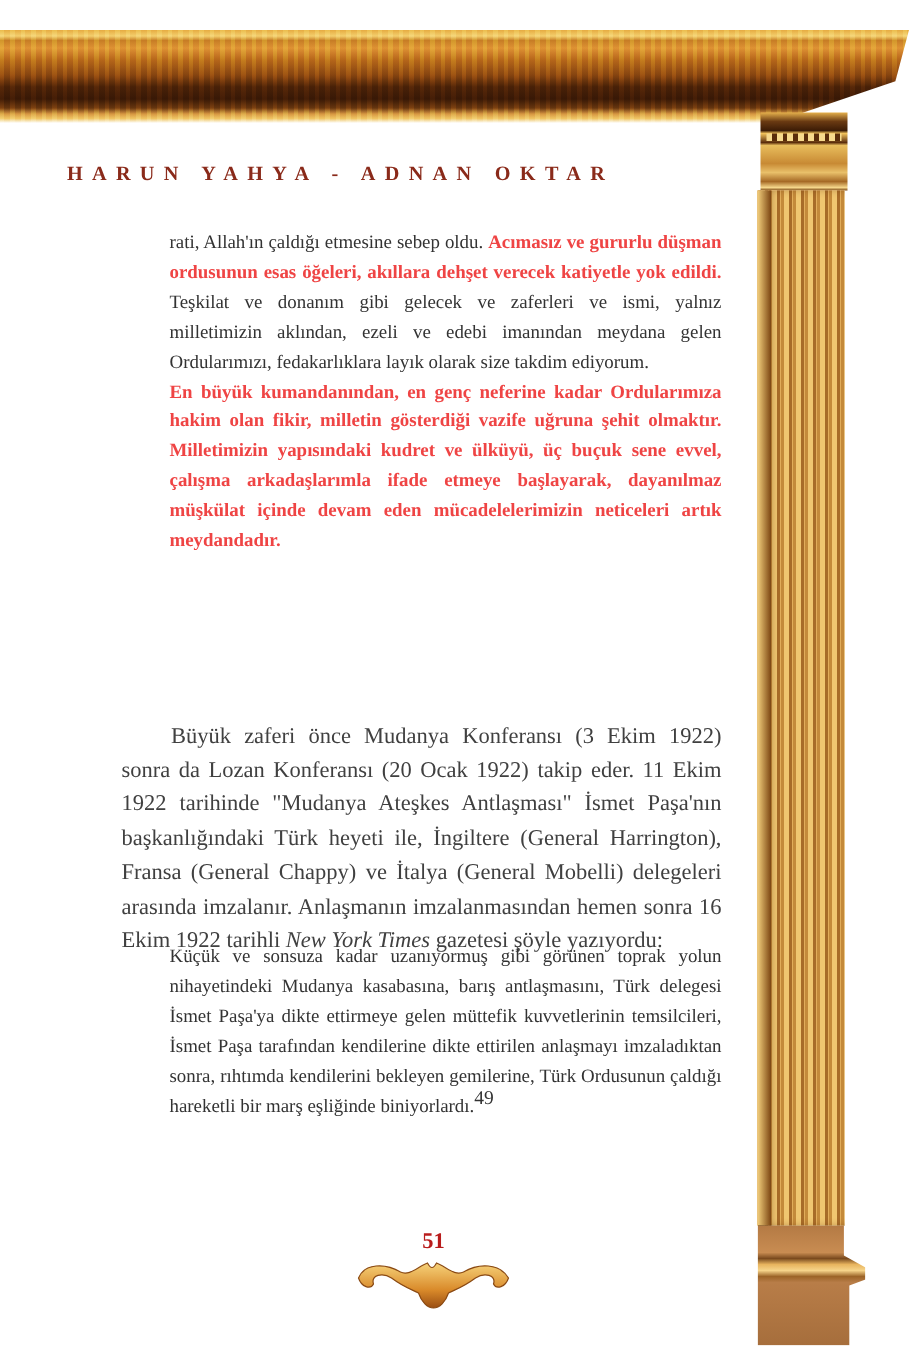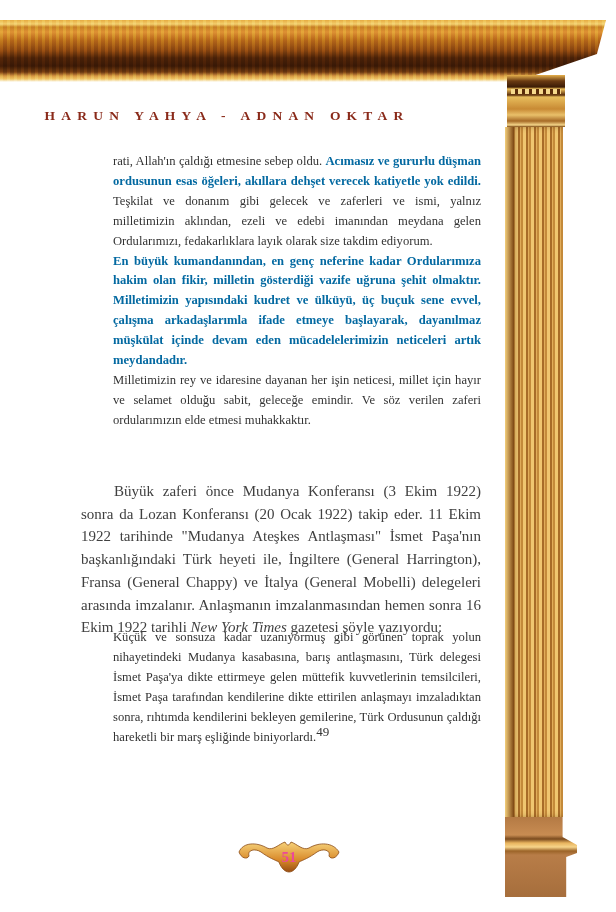--- a/index.html
+++ b/index.html
@@ -35,49 +35,48 @@
   
   .running-head { position:absolute; top:108px; left:0; width:514px; text-align:center;
     font-family:"Liberation Serif","DejaVu Serif",serif; font-weight:bold; font-size:13.5px;
     letter-spacing:6.2px; color:#8a2a1a; padding-left:-30px; }
   .running-head span{ position:relative; left:-30px; }
 
   
   .quote { position:absolute; left:113px; width:368px; font-size:12.6px; line-height:19.9px;
     text-align:justify; color:#333; font-family:"Liberation Serif","DejaVu Serif",serif; }
   .quote p{ margin:0; }
-  .quote b{ color:#0369a1; }
+  .quote b{ color:#ef4444; }
   .q1 { top:152px; }
   .q2 { top:628px; }
   .main { position:absolute; left:81px; top:480px; width:400px; font-size:15px; line-height:22.7px;
     text-align:justify; font-family:"Liberation Serif","DejaVu Serif",serif; color:#404040; }
   .main p{ margin:0; text-indent:33px; }
   sup{ font-size:13px; line-height:0; vertical-align:5px; }
 
   
   .ornament { position:absolute; left:233px; top:838px; width:112px; height:36px; }
-  .page-num { position:absolute; left:277px; top:849px; width:24px; text-align:center;
-    font-family:"Liberation Serif","DejaVu Serif",serif; font-weight:bold; font-size:15px; color:#ec4899; }
+  .page-num { position:absolute; left:277px; top:820px; width:24px; text-align:center;
+    font-family:"Liberation Serif","DejaVu Serif",serif; font-weight:bold; font-size:15px; color:#b91c1c; }
 </style>
 </head>
 <body>
 
 <div class="cornice"></div>
 <div class="capital"></div>
 <div class="column"></div>
 <div class="base"></div>
 
 <div class="running-head">
   <span>HARUN YAHYA - ADNAN OKTAR</span>
 </div>
 
 <div class="quote q1">
   <p><span>rati, Allah'ın çaldığı etmesine sebep oldu. </span><b>Acımasız ve gururlu düşman ordusunun esas öğeleri, akıllara dehşet verecek katiyetle yok edildi.</b><span> Teşkilat ve donanım gibi gelecek ve zaferleri ve ismi, yalnız milletimizin aklından, ezeli ve edebi imanından meydana gelen Ordularımızı, fedakarlıklara layık olarak size takdim ediyorum.</span></p>
   <p><b>En büyük kumandanından, en genç neferine kadar Ordularımıza hakim olan fikir, milletin gösterdiği vazife uğruna şehit olmaktır. Milletimizin yapısındaki kudret ve ülküyü, üç buçuk sene evvel, çalışma arkadaşlarımla ifade etmeye başlayarak, dayanılmaz müşkülat içinde devam eden mücadelelerimizin neticeleri artık meydandadır.</b></p>
-  <p><span>Milletimizin rey ve idaresine dayanan her işin neticesi, millet için hayır ve selamet olduğu sabit, geleceğe emindir. Ve söz verilen zaferi ordularımızın elde etmesi muhakkaktır.</span></p>
 </div>
 
 <div class="main">
   <p><span>Büyük zaferi önce Mudanya Konferansı (3 Ekim 1922) sonra da Lozan Konferansı (20 Ocak 1922) takip eder. 11 Ekim 1922 tarihinde "Mudanya Ateşkes Antlaşması" İsmet Paşa'nın başkanlığındaki Türk heyeti ile, İngiltere (General Harrington), Fransa (General Chappy) ve İtalya (General Mobelli) delegeleri arasında imzalanır. Anlaşmanın imzalanmasından hemen sonra 16 Ekim 1922 tarihli </span><i>New York Times</i><span> gazetesi şöyle yazıyordu:</span></p>
 </div>
 
 <div class="quote q2">
   <p><span>Küçük ve sonsuza kadar uzanıyormuş gibi görünen toprak yolun nihayetindeki Mudanya kasabasına, barış antlaşmasını, Türk delegesi İsmet Paşa'ya dikte ettirmeye gelen müttefik kuvvetlerinin temsilcileri, İsmet Paşa tarafından kendilerine dikte ettirilen anlaşmayı imzaladıktan sonra, rıhtımda kendilerini bekleyen gemilerine, Türk Ordusunun çaldığı hareketli bir marş eşliğinde biniyorlardı.</span><sup>49</sup></p>
 </div>
 

